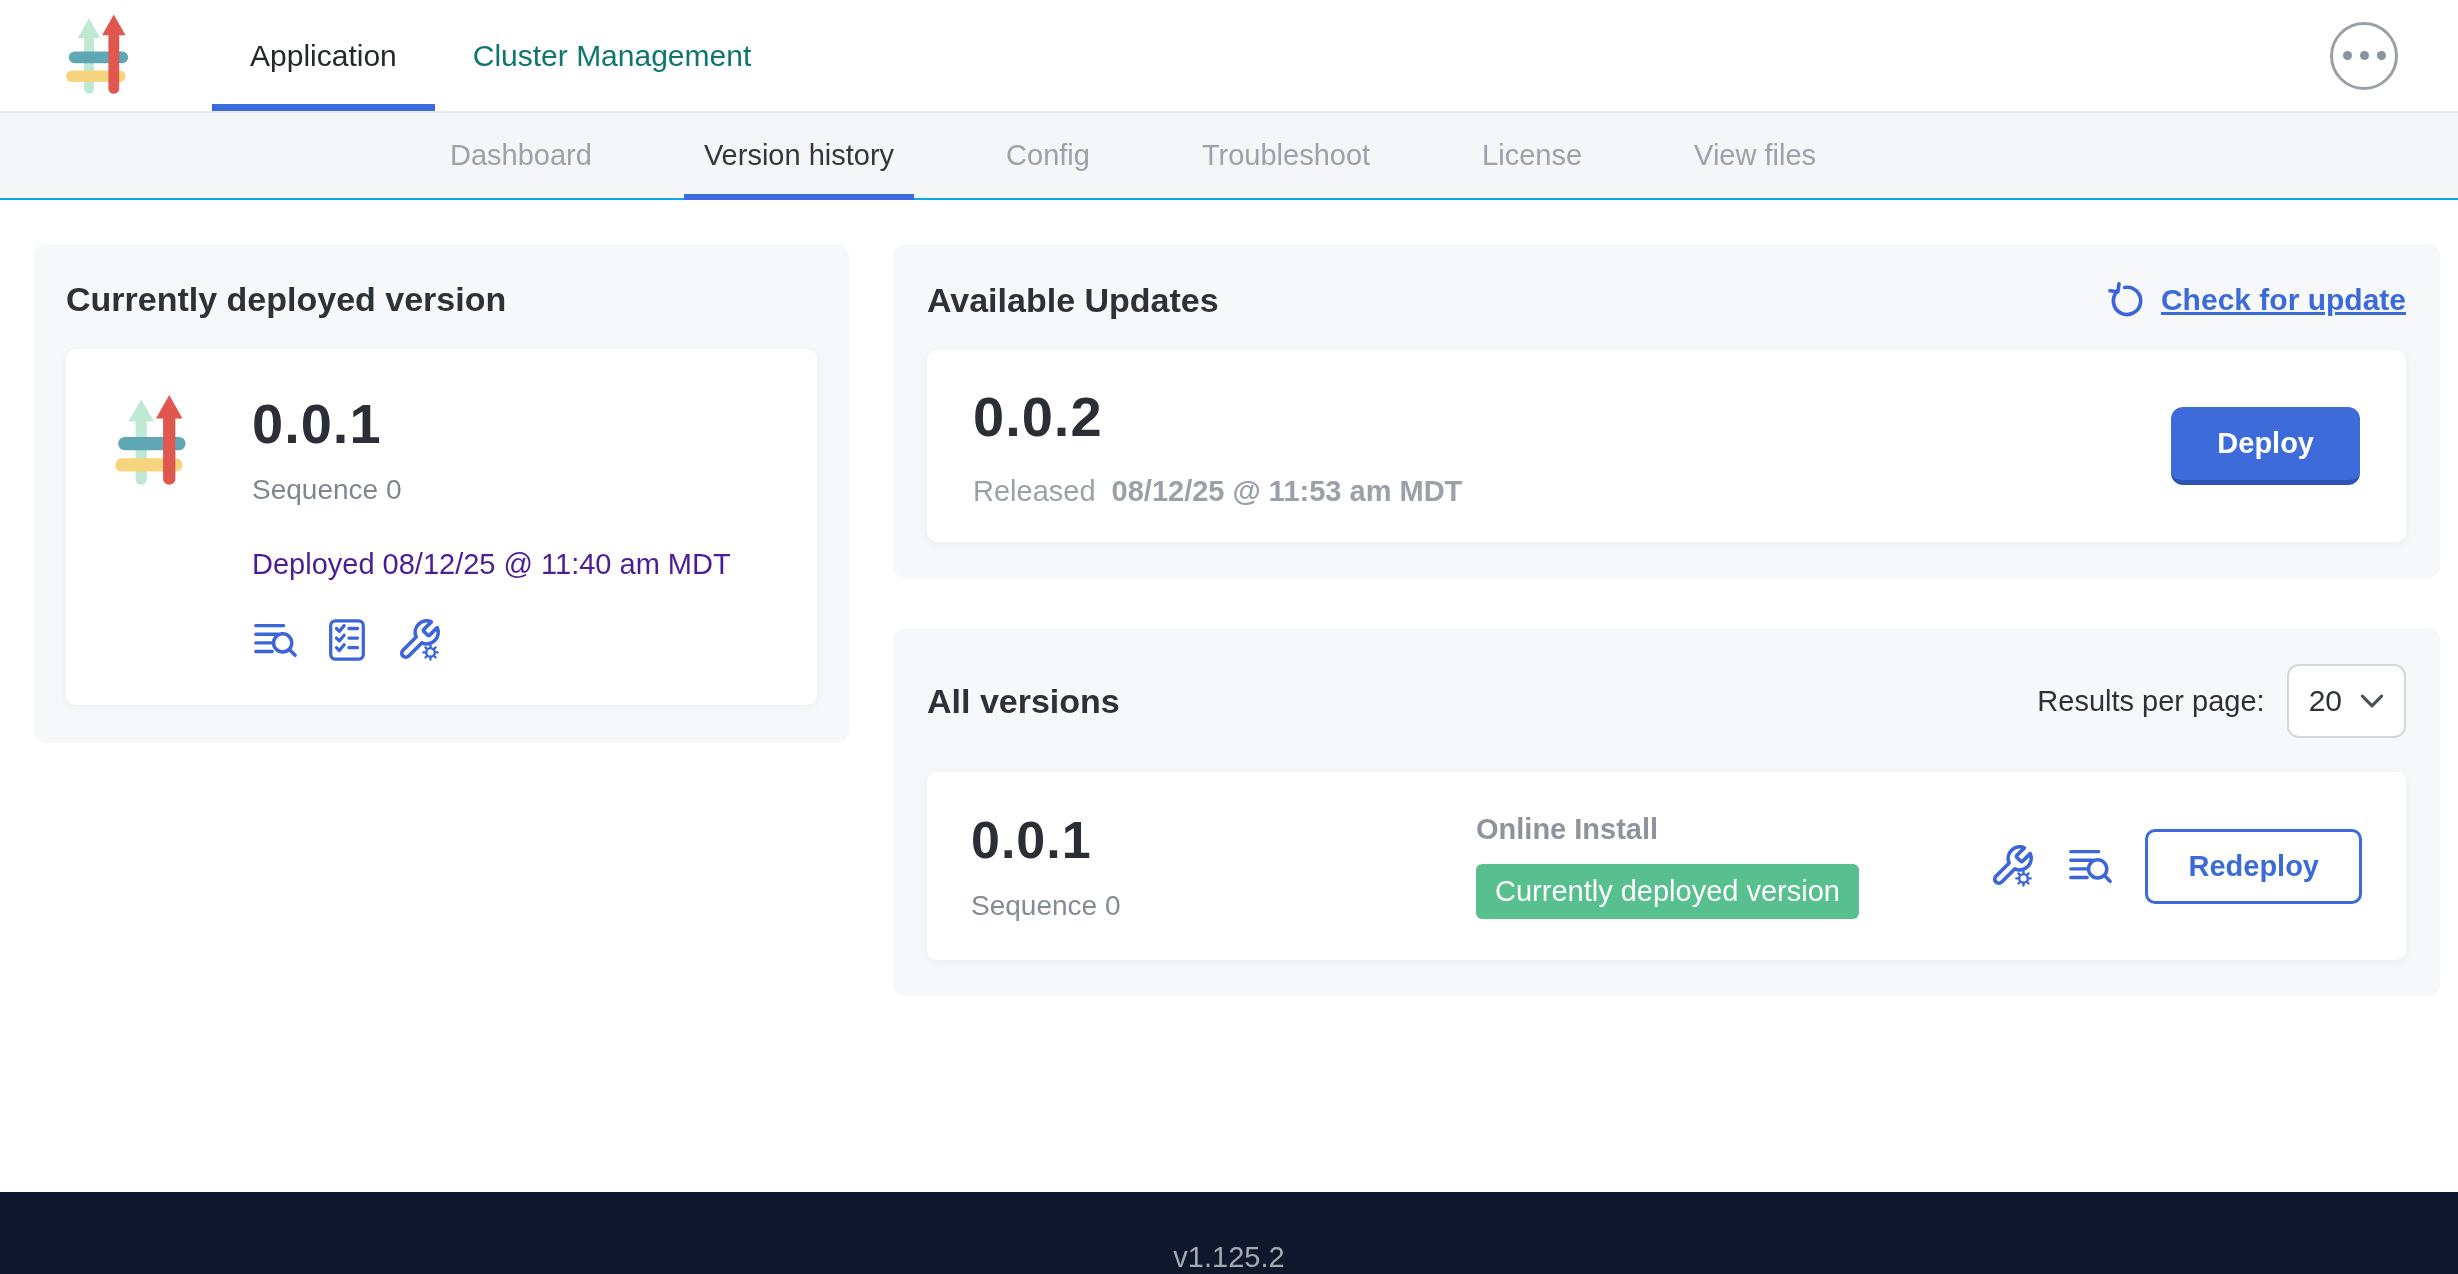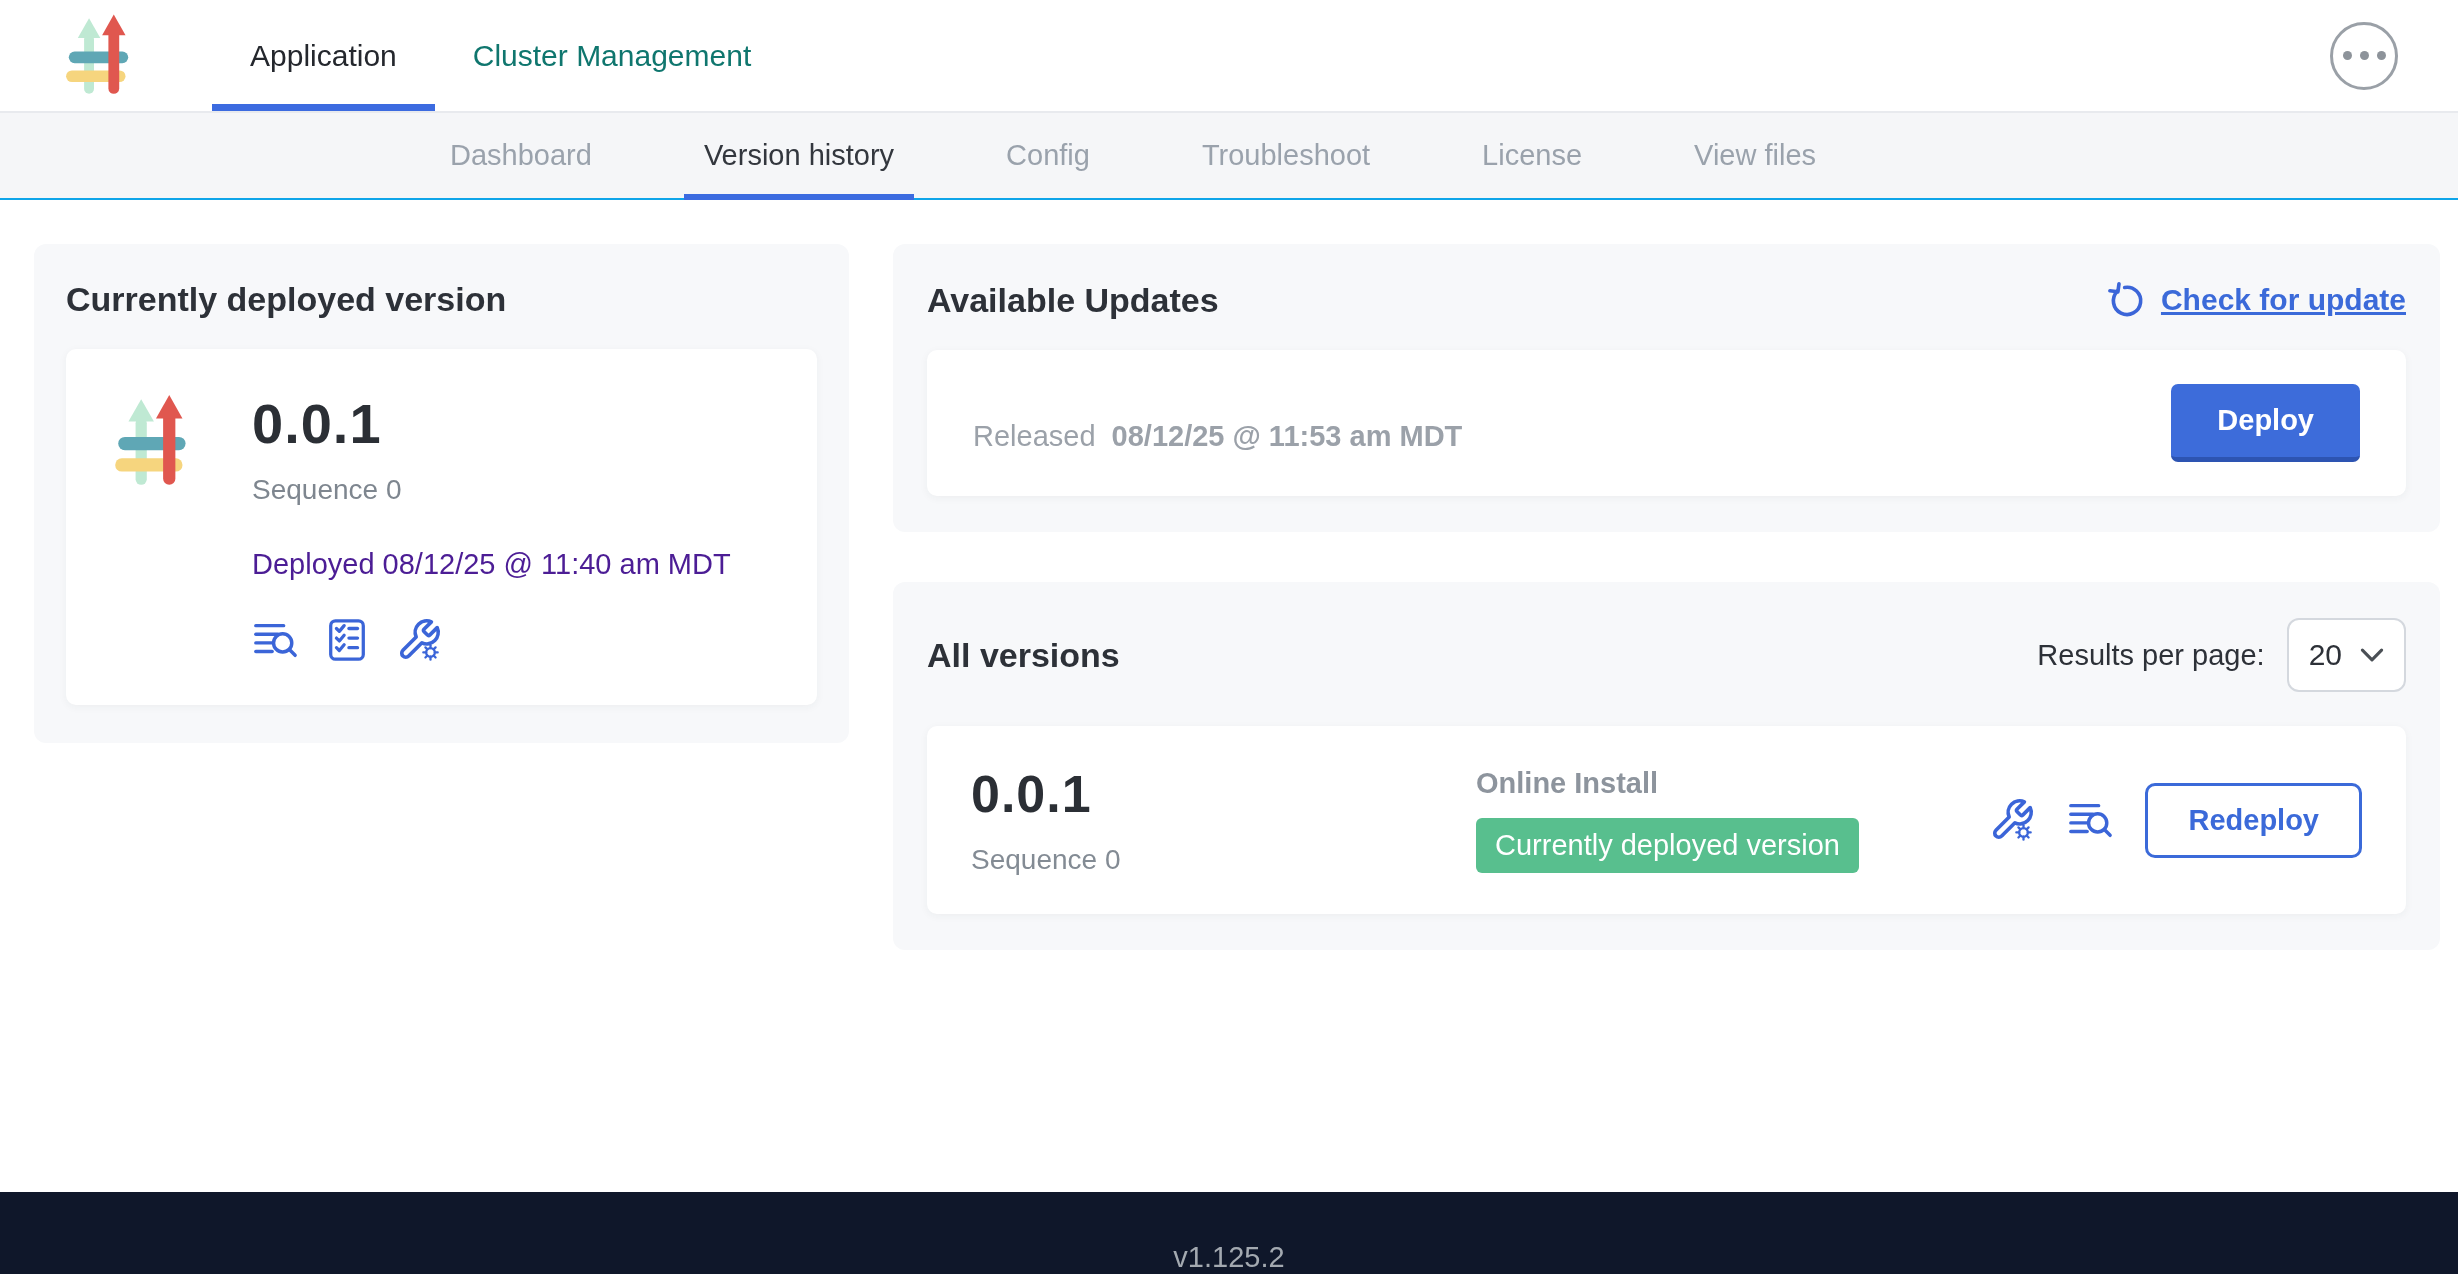--- a/index.html
+++ b/index.html
@@ -79,21 +79,21 @@
   }
   .update-inner {
     margin-top: 30px; background: #fff; border-radius: 10px;
     box-shadow: 0 2px 8px rgba(40,50,60,0.05);
     padding: 34px 46px; display: flex; align-items: center;
   }
   .released-ts { margin-top: 26px; font-size: 29px; color: #9ba1a9; }
   .released-ts b { font-weight: 700; margin-left: 8px; }
   .deploy-btn {
     margin-left: auto; background: #3d6cda; border: none; border-bottom: 5px solid #2d54b2;
-    border-radius: 7px; padding: 20px 46px; color: #fff; font-size: 29px; font-weight: 700;
+    border-radius: 12px; padding: 20px 46px; color: #fff; font-size: 29px; font-weight: 700;
     font-family: inherit; cursor: pointer;
   }
 
   
   .rpp { display: flex; align-items: center; gap: 22px; }
   .rpp-label { font-size: 29px; color: #2d3138; }
   .rpp-select {
     background: #fff; border: 2px solid #d4d8de; border-radius: 12px;
     padding: 18px 20px; display: flex; align-items: center; gap: 18px; cursor: pointer;
   }
@@ -242,20 +242,21 @@
             <g class="blue-stroke" stroke-width="4">
               <path d="M11.4 12.4 A 15 15 0 1 0 19.4 8.2"></path>
               <path d="M12 13 L13.2 4.2 M12 13 L3.2 11.8"></path>
             </g>
           </svg>
           <span>Check for update</span>
         </div>
       </div>
       <div class="update-inner">
         <div>
+          <div class="version-big">0.0.2</div>
           <div class="released-ts">
             <span>Released</span>
             <b>08/12/25 @ 11:53 am MDT</b>
           </div>
         </div>
         <button class="deploy-btn">Deploy</button>
       </div>
     </div>
 
     <div class="card">

